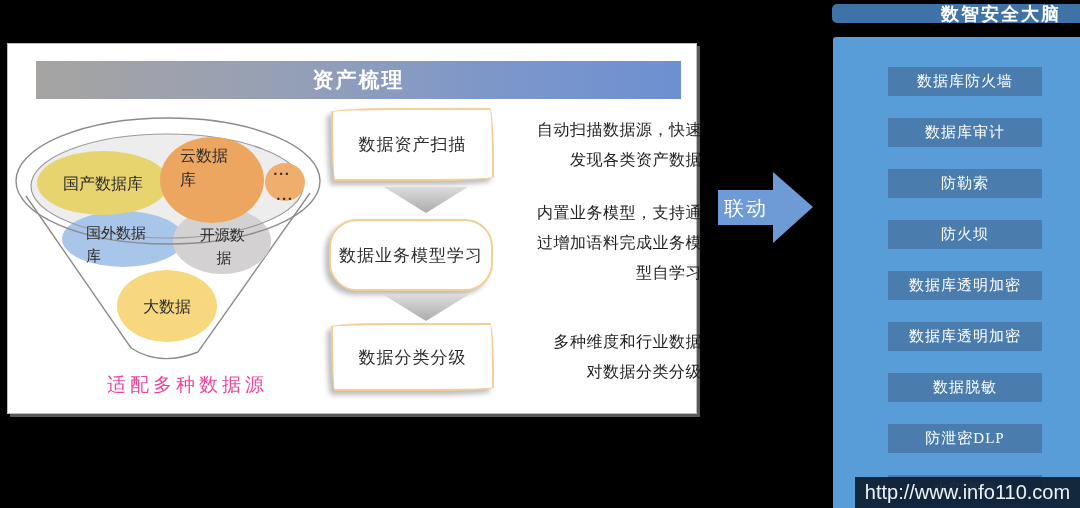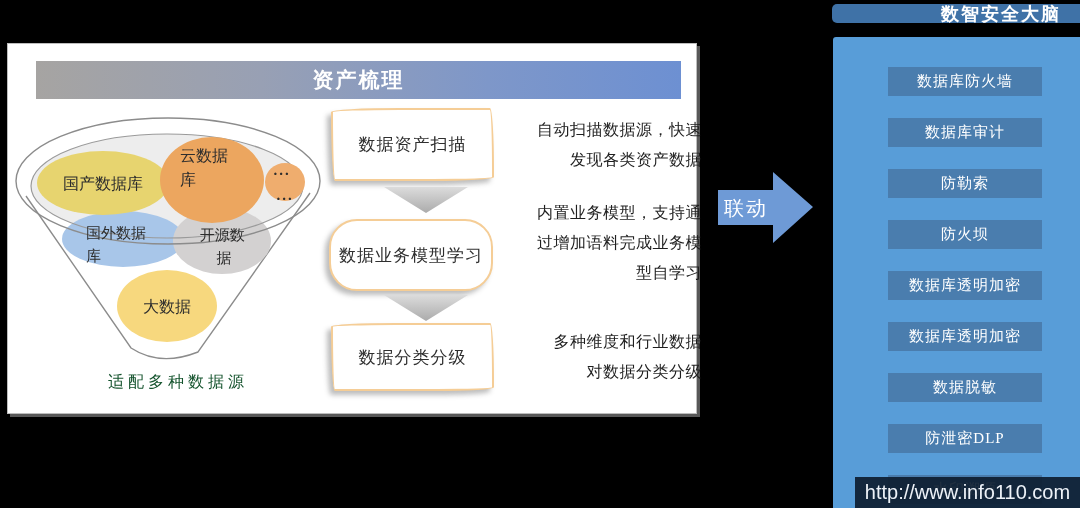--- a/index.html
+++ b/index.html
@@ -9,22 +9,22 @@
   
   .panel-left{position:absolute;left:7px;top:43px;width:690px;height:371px;
               background:#ffffff;border:1px solid #bdbdbd;box-sizing:border-box;
               box-shadow:3px 3px 0 rgba(125,125,125,.7);}
   .panel-header{position:absolute;left:28px;top:17px;width:645px;height:38px;
               background:linear-gradient(90deg,#a6a4a2 0%,#98a0b4 35%,#7e97c9 70%,#6d90d2 100%);
               color:#fff;font-size:21px;font-weight:600;letter-spacing:2px;
               display:flex;align-items:center;justify-content:center;}
   .funnel{position:absolute;left:0;top:55px;}
   .funnel text{fill:#2d2d2d;font-family:"Liberation Serif",serif;}
-  .caption{position:absolute;left:80px;top:328px;width:180px;text-align:center;
-           color:#14532d;font-size:16px;letter-spacing:4px;}
+  .caption{position:absolute;left:80px;top:328px;width:180px;text-align:right;
+           color:#ec4899;font-size:19px;letter-spacing:4px;}
 
   
   .step-box{position:absolute;background:#fff;border:2px solid #f5cd96;
             border-radius:255px 15px 225px 15px/15px 225px 15px 255px;
             box-shadow:-4px 4px 5px rgba(90,90,90,.40);
             display:flex;align-items:center;justify-content:center;
             font-size:17px;color:#2f2f2f;letter-spacing:1px;box-sizing:border-box;}
   .box1{left:323px;top:64px;width:163px;height:73px;}
   .box2{left:321px;top:175px;width:164px;height:72px;border-radius:28px;}
   .box3{left:323px;top:279px;width:163px;height:68px;}

